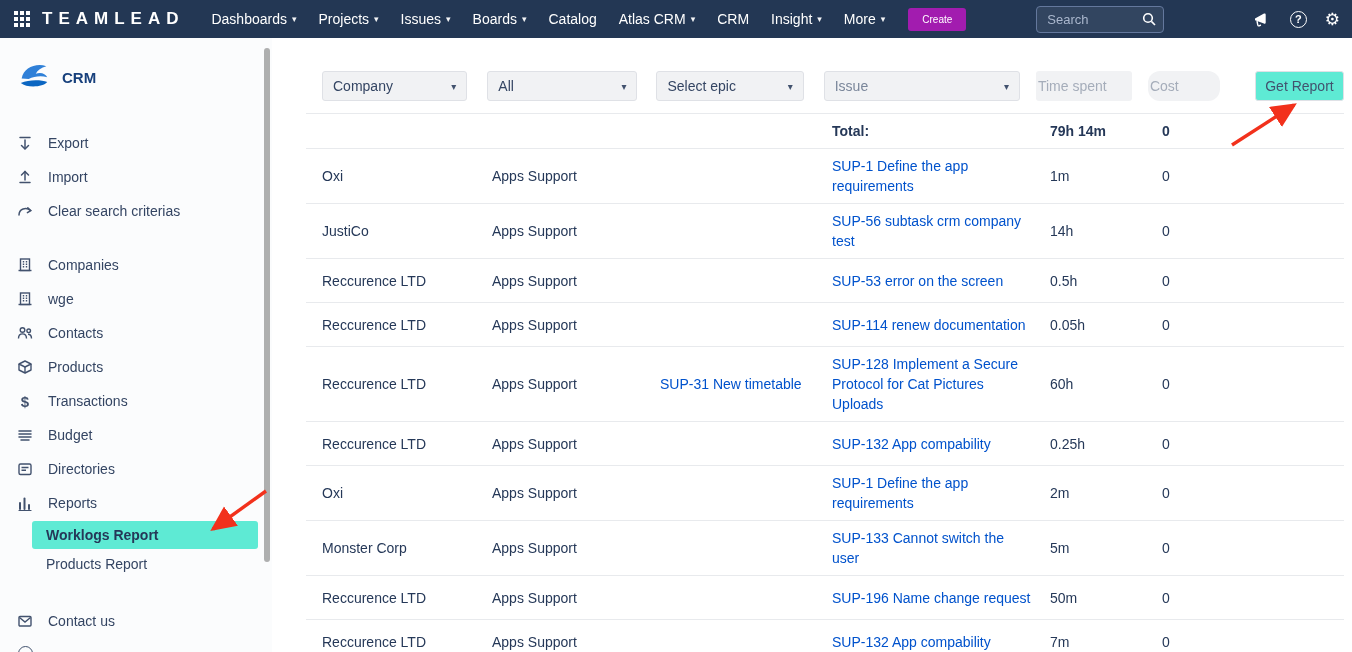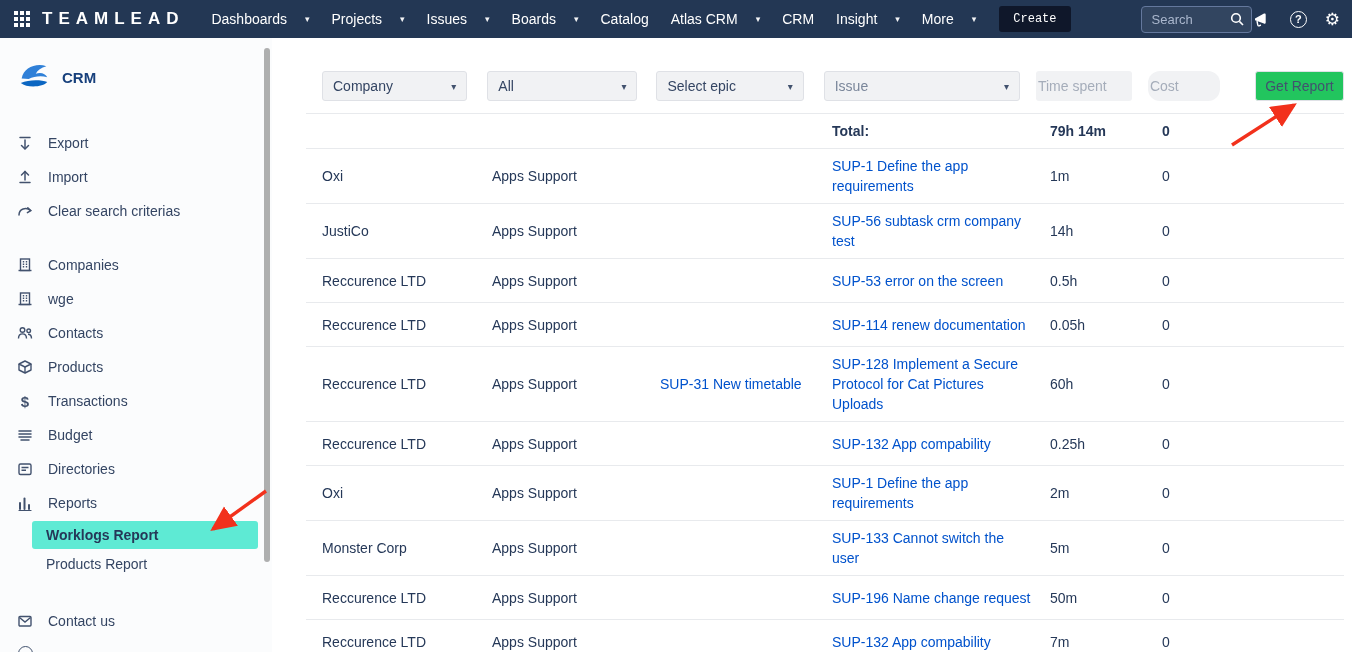--- a/index.html
+++ b/index.html
@@ -7,25 +7,25 @@
               font-family:"Liberation Sans", sans-serif; color:#253858; }
 
   
   .topnav { height:38px; background:#233754; display:flex; align-items:center;
             padding:0 12px 0 14px; color:#fff; position:relative; z-index:5; }
   .appgrid { display:flex; margin-right:12px; cursor:pointer; }
   .logo { font-size:17px; font-weight:700; letter-spacing:6px; margin-right:16px;
           white-space:nowrap; cursor:pointer; }
   .navitems { display:flex; align-items:center; }
   .navitem { font-size:14px; padding:0 11px; display:flex; align-items:center;
-             gap:18px; cursor:pointer; white-space:nowrap; height:38px; }
+             gap:5px; cursor:pointer; white-space:nowrap; height:38px; }
   .chev { font-size:9px; opacity:.95; }
-  .create-btn { background:#0f172a; color:#fff; border:none; border-radius:3px;
-                font-size:12px; padding:6px 14px; margin-left:12px; cursor:pointer;
-                font-family:Liberation Mono, monospace; }
+  .create-btn { background:#a21caf; color:#fff; border:none; border-radius:3px;
+                font-size:10px; padding:6px 14px; margin-left:12px; cursor:pointer;
+                font-family:Liberation Sans, sans-serif; }
   .searchbox { margin-left:22px; position:relative; width:176px;padding-left:48px; }
   .searchbox input { width:100%; height:27px; background:rgba(255,255,255,.07);
                      border:1px solid #64789d; border-radius:4px; color:#fff;
                      font-size:13px; padding:0 28px 0 10px; font-family:inherit; }
   .searchbox input::placeholder { color:#aab7cd; }
   .search-ic { position:absolute; right:7px; top:5px; }
   .nav-right { margin-left:auto; display:flex; align-items:center; gap:18px; }
   .nav-icon { display:flex; align-items:center; cursor:pointer; }
   .q-icon { width:17px; height:17px; border:1.6px solid #fff; border-radius:50%;
             font-size:11px; font-weight:700; display:flex; align-items:center;
@@ -72,21 +72,21 @@
   .ph { color:#7a869a; }
   .w-company { width:148px; }
   .w-all     { width:153px; margin-left:20px; }
   .w-epic    { width:150px; margin-left:19px; }
   .w-issue   { width:200px; margin-left:20px; }
   .finput { height:30px; background:#f1f2f4; border:none; border-radius:3px;
             padding:0 2px; font-size:14px; color:#344563; font-family:inherit; }
   .finput::placeholder { color:#a5adba; }
   .w-time { width:96px; margin-left:16px; }
   .w-cost { width:72px; margin-left:16px;border-radius:12px; }
-  .get-report { height:30px; width:91px; margin-left:35px; background:#22c55e;
+  .get-report { height:30px; width:91px; margin-left:35px; background:#5eead4;
                 border:1px solid #dfe1e6; border-radius:3px; font-size:14px;
                 color:#42526E; cursor:pointer; font-family:inherit; }
 
   
   .rtable { margin-left:34px; border-top:1px solid #e8eaed; }
   .trow { display:flex; align-items:center; border-bottom:1px solid #e8eaed;
           padding:7px 0 7px 16px; min-height:44px; font-size:14px;
           line-height:20px; }
   .total-row { min-height:34px; font-weight:700; }
   .c-company { width:170px; }

